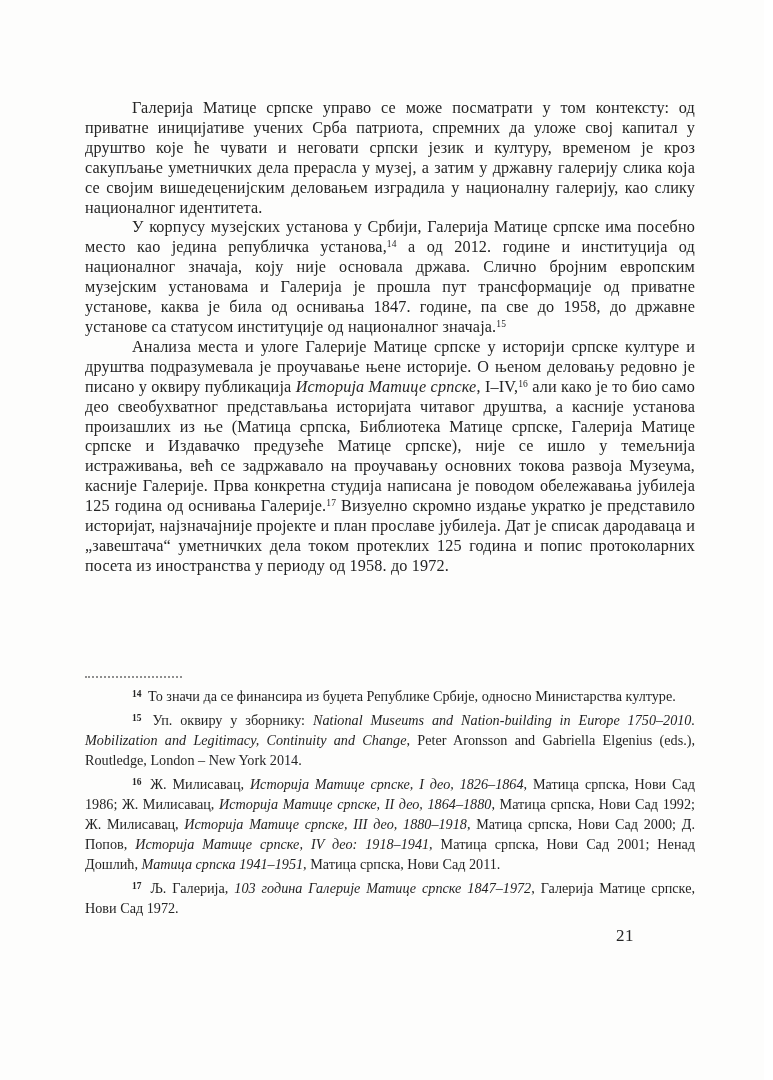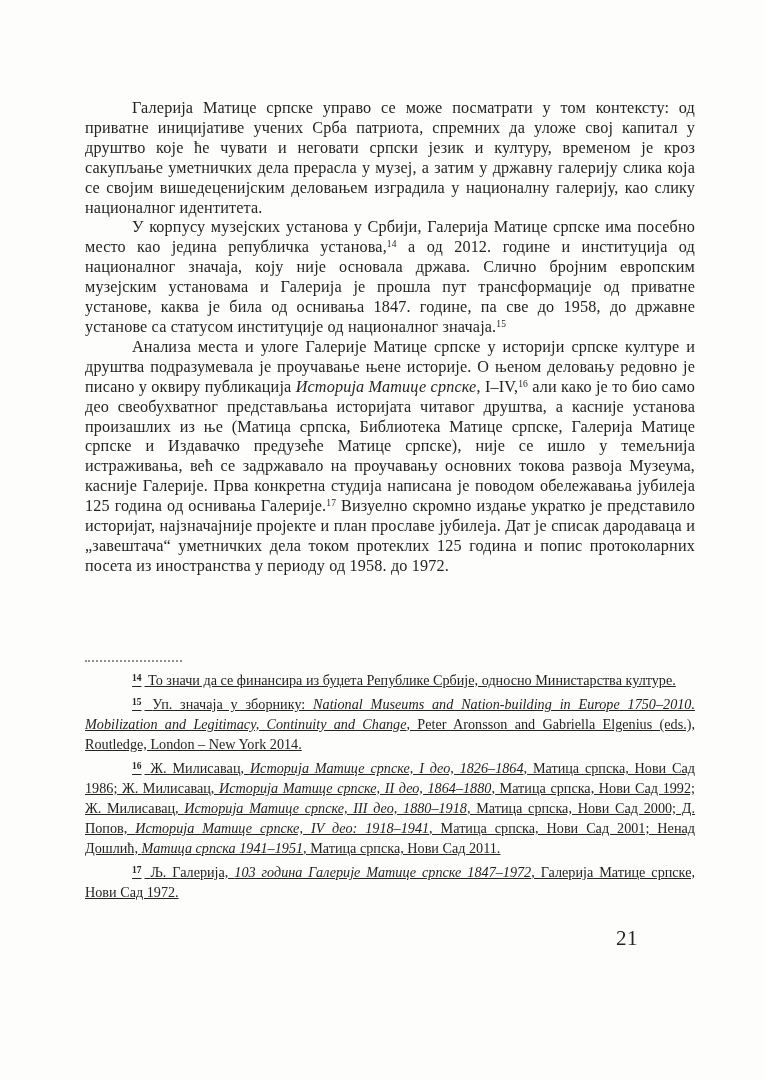--- a/index.html
+++ b/index.html
@@ -28,23 +28,22 @@
   }
   sup.ref {
     font-size: 9.5px;
     line-height: 0;
     vertical-align: 5px;
   }
   .it { font-style: italic; }
   .footnote-block {
     position: absolute;
     left: 85px;
-    top: 660px;
+    top: 676px;
     width: 610px;
-    text-decoration: underline;
   }
   .fn-sep {
     width: 97px;
     border-top: 2px dotted #8f8f8f;
     margin: 0 0 8px 0;
   }
   .footnote {
     margin: 0 0 4px 0;
     font-size: 14.2px;
     line-height: 20px;
@@ -55,36 +54,36 @@
     font-weight: 700;
     font-size: 9.5px;
     line-height: 0;
     vertical-align: 4px;
     margin-right: 3px;
   }
   .page-number {
     position: absolute;
     top: 926px;
     left: 616px;
-    font-size: 21px;
+    font-size: 17px;
     letter-spacing: 0.5px;
   }
 </style>
 </head>
 <body>
 
 <div class="page" style="background: rgb(253, 253, 252); color: rgb(36, 36, 36);">
   <div class="text-block" id="body-container">
       <p class="body-para"><span>Галерија Матице српске управо се може посматрати у том контексту: од приватне иницијативе учених Срба патриота, спремних да уложе свој капитал у друштво које ће чувати и неговати српски језик и културу, временом је кроз сакупљање уметничких дела прерасла у музеј, а затим у државну галерију слика која се својим вишедеценијским деловањем изградила у националну галерију, као слику националног идентитета.</span></p>
       <p class="body-para"><span>У корпусу музејских установа у Србији, Галерија Матице српске има посебно место као једина републичка установа,</span><sup class="ref">14</sup><span> а од 2012. године и институција од националног значаја, коју није основала држава. Слично бројним европским музејским установама и Галерија је прошла пут трансформације од приватне установе, каква је била од оснивања 1847. године, па све до 1958, до државне установе са статусом институције од националног значаја.</span><sup class="ref">15</sup></p>
       <p class="body-para"><span>Анализа места и улоге Галерије Матице српске у историји српске културе и друштва подразумевала је проучавање њене историје. О њеном деловању редовно је писано у оквиру публикација </span><span class="it">Историја Матице српске</span><span>, I–IV,</span><sup class="ref">16</sup><span> али како је то био само део свеобухватног представљања историјата читавог друштва, а касније установа произашлих из ње (Матица српска, Библиотека Матице српске, Галерија Матице српске и Издавачко предузеће Матице српске), није се ишло у темељнија истраживања, већ се задржавало на проучавању основних токова развоја Музеума, касније Галерије. Прва конкретна студија написана је поводом обележавања јубилеја 125 година од оснивања Галерије.</span><sup class="ref">17</sup><span> Визуелно скромно издање укратко је представило историјат, најзначајније пројекте и план прославе јубилеја. Дат је списак дародаваца и „завештача“ уметничких дела током протеклих 125 година и попис протоколарних посета из иностранства у периоду од 1958. до 1972.</span></p>
     </div>
   <div class="footnote-block">
     <div class="fn-sep" style="border-top-color: rgb(143, 143, 143);"></div>
     <div id="fn-container">
         <p class="footnote"><sup class="fn-marker">14</sup> <span>То значи да се финансира из буџета Републике Србије, односно Министарства културе.</span></p>
-        <p class="footnote"><sup class="fn-marker">15</sup> <span>Уп. значаја у зборнику: </span><span class="it">National Museums and Nation-building in Europe 1750–2010. Mobilization and Legitimacy, Continuity and Change</span><span>, Peter Aronsson and Gabriella Elgenius (eds.), Routledge, London – New York 2014.</span></p>
+        <p class="footnote"><sup class="fn-marker">15</sup> <span>Уп. оквиру у зборнику: </span><span class="it">National Museums and Nation-building in Europe 1750–2010. Mobilization and Legitimacy, Continuity and Change</span><span>, Peter Aronsson and Gabriella Elgenius (eds.), Routledge, London – New York 2014.</span></p>
         <p class="footnote"><sup class="fn-marker">16</sup> <span>Ж. Милисавац, </span><span class="it">Историја Матице српске, I део, 1826–1864</span><span>, Матица српска, Нови Сад 1986; Ж. Милисавац, </span><span class="it">Историја Матице српске, II део, 1864–1880</span><span>, Матица српска, Нови Сад 1992; Ж. Милисавац, </span><span class="it">Историја Матице српске, III део, 1880–1918</span><span>, Матица српска, Нови Сад 2000; Д. Попов, </span><span class="it">Историја Матице српске, IV део: 1918–1941</span><span>, Матица српска, Нови Сад 2001; Ненад Дошлић, </span><span class="it">Матица српска 1941–1951</span><span>, Матица српска, Нови Сад 2011.</span></p>
         <p class="footnote"><sup class="fn-marker">17</sup> <span>Љ. Галерија, </span><span class="it">103 година Галерије Матице српске 1847–1972</span><span>, Галерија Матице српске, Нови Сад 1972.</span></p>
       </div>
   </div>
   <div class="page-number">21</div>
 </div>
 
 </body></html>

